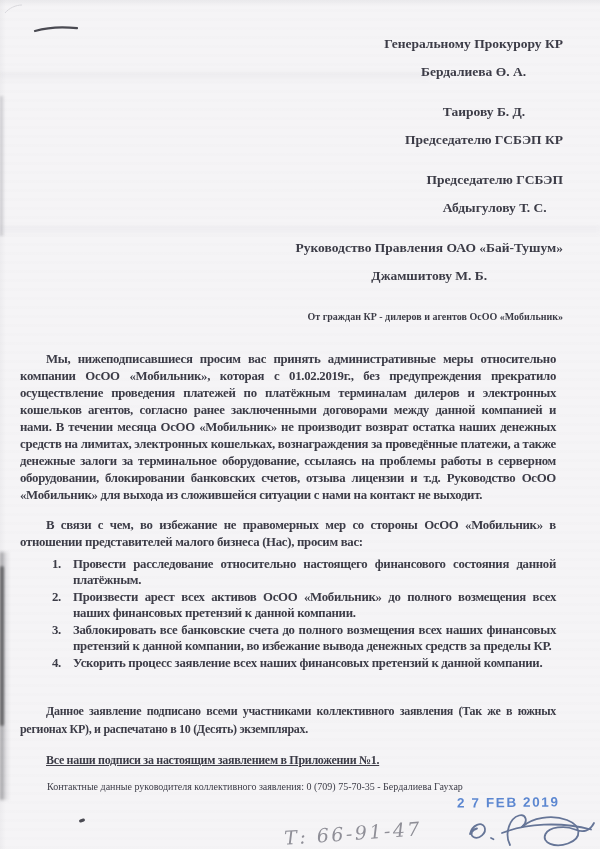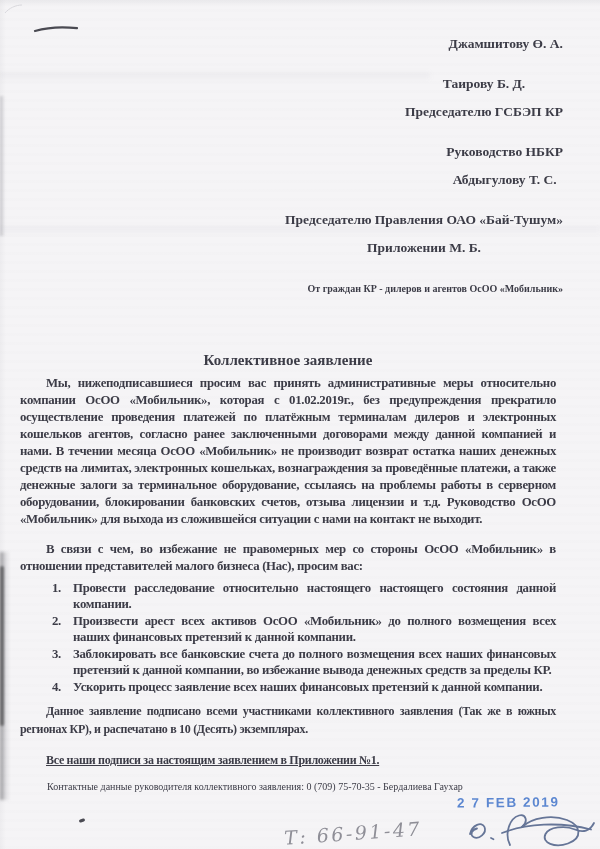--- a/index.html
+++ b/index.html
@@ -109,52 +109,52 @@
     <path d="M2,6 C14,2.5 30,1.5 44,3.2" fill="none" stroke="#4a4a52" stroke-width="2.2" stroke-linecap="round"></path>
   </svg>
   <svg class="corner-scuff" width="20" height="12" viewBox="0 0 20 12">
     <path d="M1,10 C5,5 12,2 18,2" fill="none" stroke="#9a9aa4" stroke-width="1"></path>
   </svg>
   <div class="ink-dot"></div>
 
   <div class="addr-col">
     <div class="addr-block">
       <span class="addr-inner">
-        <div>Джамшитову Ө. А.</div>
+        <div>Генеральному Прокурору КР</div>
+        <div>Бердалиева Ө. А.</div>
       </span>
     </div>
     <div class="addr-block">
       <span class="addr-inner">
         <div>Таирову Б. Д.</div>
         <div>Председателю ГСБЭП КР</div>
       </span>
     </div>
     <div class="addr-block">
       <span class="addr-inner">
-        <div>Руководство НБКР</div>
+        <div>Председателю ГСБЭП</div>
         <div>Абдыгулову Т. С.</div>
       </span>
     </div>
     <div class="addr-block">
       <span class="addr-inner">
-        <div>Председателю Правления ОАО «Бай-Тушум»</div>
-        <div>Приложении М. Б.</div>
+        <div>Руководство Правления ОАО «Бай-Тушум»</div>
+        <div>Джамшитову М. Б.</div>
       </span>
     </div>
     <div class="from-line">От граждан КР - дилеров и агентов ОсОО «Мобильник»</div>
   </div>
 
   <div class="body-top">
-    <h1 class="doc-title">Коллективное заявление</h1>
     <p class="para">Мы, нижеподписавшиеся просим вас принять административные меры относительно компании ОсОО «Мобильник», которая с 01.02.2019г., без предупреждения прекратило осуществление проведения платежей по платёжным терминалам дилеров и электронных кошельков агентов, согласно ранее заключенными договорами между данной компанией и нами. В течении месяца ОсОО «Мобильник» не производит возврат остатка наших денежных средств на лимитах, электронных кошельках, вознаграждения за проведённые платежи, а также денежные залоги за терминальное оборудование, ссылаясь на проблемы работы в серверном оборудовании, блокировании банковских счетов, отзыва лицензии и т.д. Руководство ОсОО «Мобильник» для выхода из сложившейся ситуации с нами на контакт не выходит.</p>
     <p class="para">В связи с чем, во избежание не правомерных мер со стороны ОсОО «Мобильник» в отношении представителей малого бизнеса (Нас), просим вас:</p>
     <div class="req-list">
       <div class="req-item">
         <span class="req-num">1.</span>
-        <span class="req-text">Провести расследование относительно настоящего настоящего состояния данной компании.</span>
+        <span class="req-text">Провести расследование относительно настоящего финансового состояния данной платёжным.</span>
       </div>
       <div class="req-item">
         <span class="req-num">2.</span>
         <span class="req-text">Произвести арест всех активов ОсОО «Мобильник» до полного возмещения всех наших финансовых претензий к данной компании.</span>
       </div>
       <div class="req-item">
         <span class="req-num">3.</span>
         <span class="req-text">Заблокировать все банковские счета до полного возмещения всех наших финансовых претензий к данной компании, во избежание вывода денежных средств за пределы КР.</span>
       </div>
       <div class="req-item">

